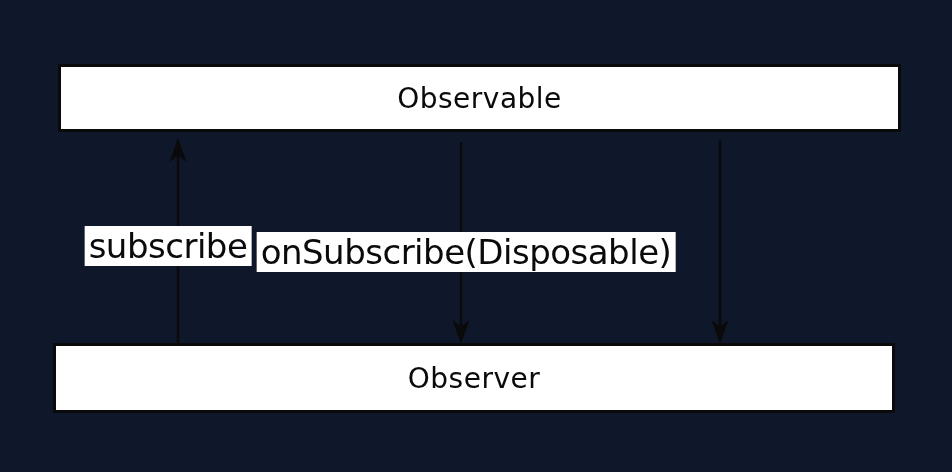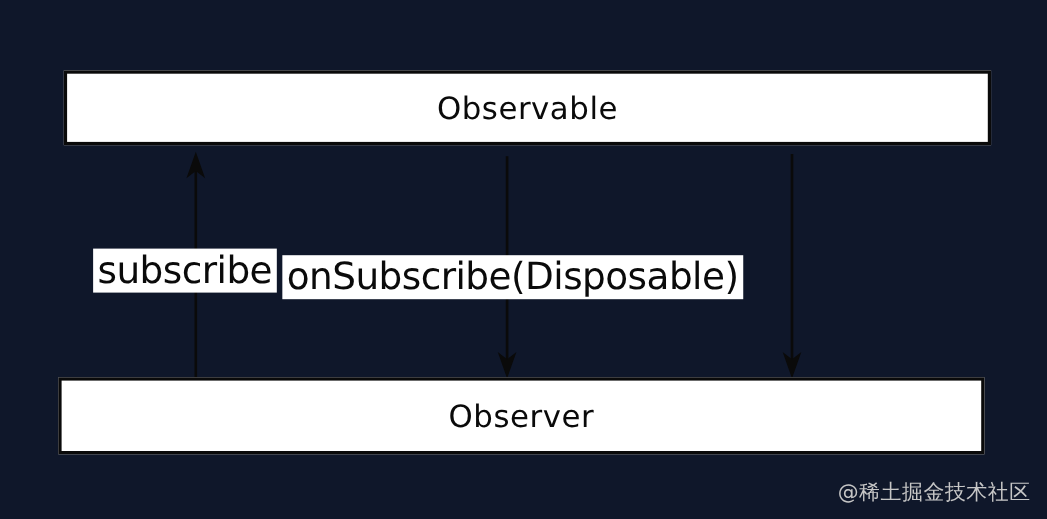--- a/index.html
+++ b/index.html
@@ -108,15 +108,14 @@
 
   <div class="node-box box-observer">
     <span class="node-title">Observer</span>
   </div>
 
   <div class="arrow-label label-subscribe">subscribe</div>
 
   <div class="arrow-label label-onsubscribe">onSubscribe(Disposable)</div>
 
 
-  <div class="watermark">@稀土掘金技术社区</div>
 
 </div>
 
 </body></html>

